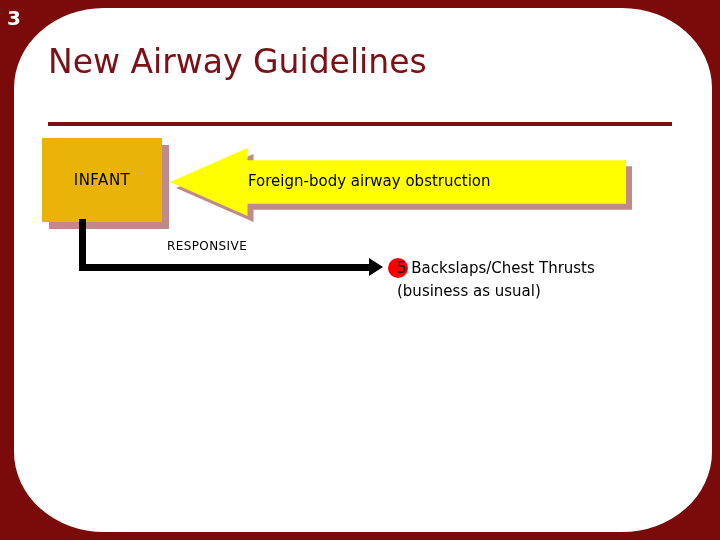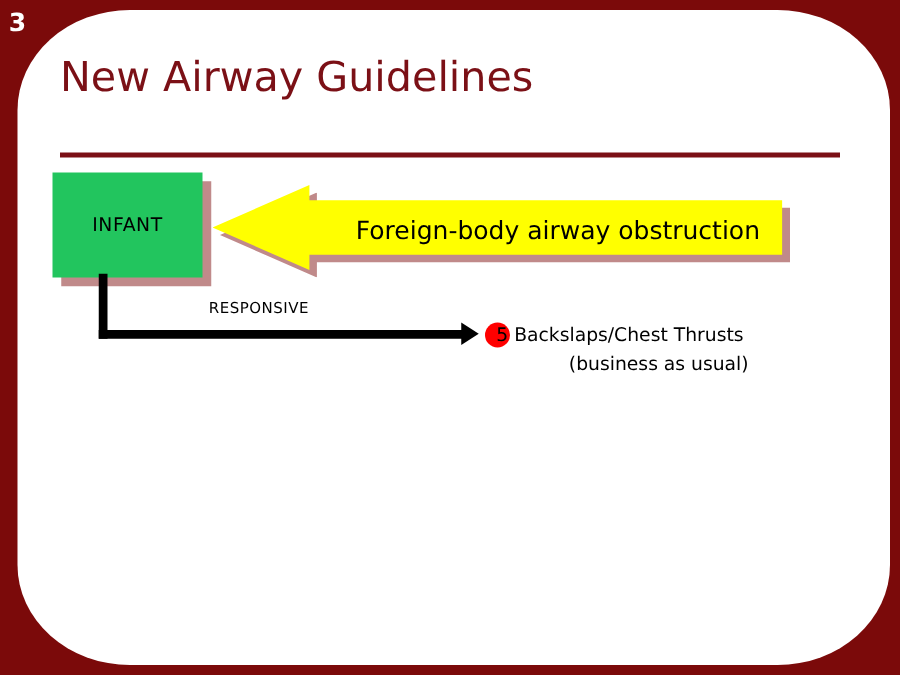--- a/index.html
+++ b/index.html
@@ -66,21 +66,21 @@
     width: 120px;
     height: 84px;
     background: #C08A8A;
   }
   #infant-box {
     position: absolute;
     left: 42px;
     top: 138px;
     width: 120px;
     height: 84px;
-    background: #22c55e;
+    background: #eab308;
     display: flex;
     align-items: center;
     justify-content: center;
   }
   #infant-label {
     color: #000000;
     font-size: 15px;
     font-family: "DejaVu Sans", sans-serif;
     letter-spacing: 0.5px;
   }
@@ -101,23 +101,23 @@
     width: 456px;
     height: 68px;
     background: #FFFF00;
     clip-path: polygon(0% 50%, 17% 0%, 17% 18%, 100% 18%, 100% 82%, 17% 82%, 17% 100%);
   }
   #arrow-label {
     position: absolute;
     left: 248px;
     top: 172px;
     width: 360px;
-    text-align: right;
-    color: #000000;
-    font-size: 20px;
+    text-align: left;
+    color: #000000;
+    font-size: 15px;
     font-family: "DejaVu Sans", sans-serif;
   }
   
   #elbow-vertical {
     position: absolute;
     left: 79px;
     top: 219px;
     width: 7px;
     height: 52px;
     background: #000000;
@@ -165,21 +165,21 @@
     left: 397px;
     top: 257px;
     width: 260px;
     color: #000000;
     font-size: 15px;
     font-family: "DejaVu Sans", sans-serif;
     line-height: 1.5;
     text-align: center;
   }
   #outcome-line1 { display: block; text-align: left; }
-  #outcome-line2 { display: block; text-align: center; }
+  #outcome-line2 { display: block; text-align: left; }
 </style>
 </head>
 <body>
 
 <div id="slide">
 
   <div id="content-panel"></div>
 
   <div id="slide-number">3</div>
 

